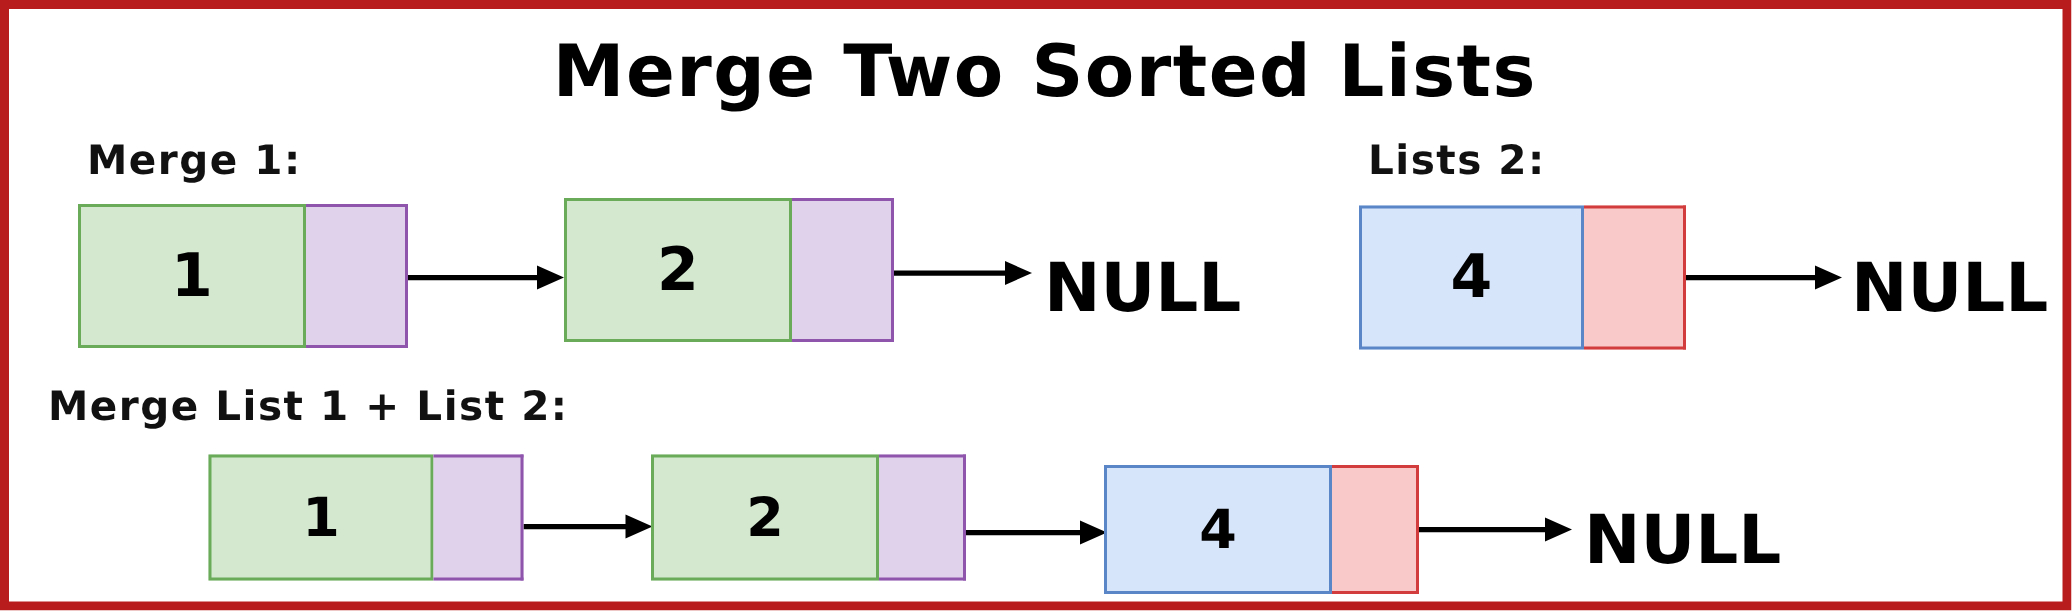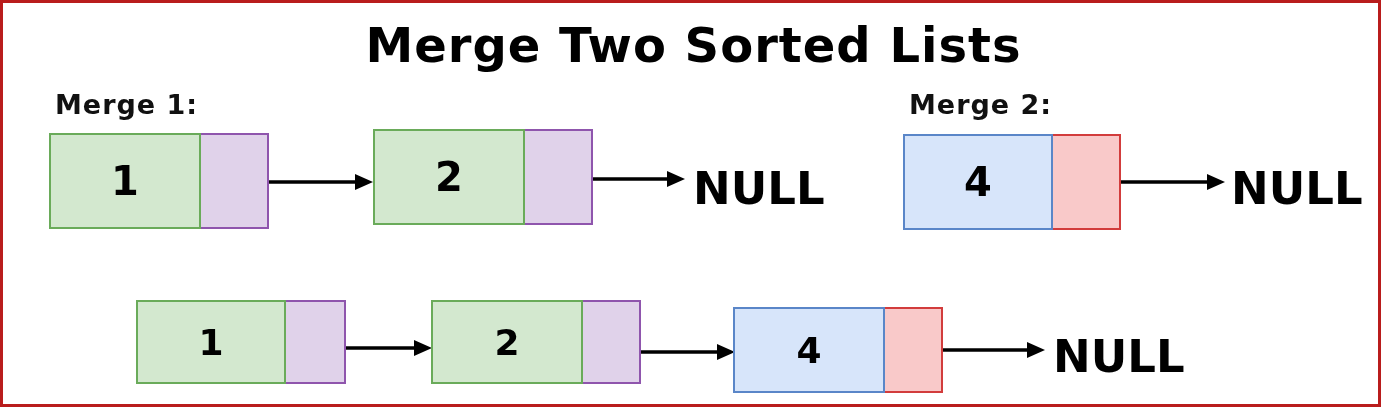--- a/index.html
+++ b/index.html
@@ -9,21 +9,21 @@
   }
   body {
     font-family: "DejaVu Sans", sans-serif;
   }
   #canvas {
     position: relative;
     width: 1381px;
     height: 407px;
     background: #ffffff;
     box-sizing: border-box;
-    border: 3px solid #b91c1c;
+    border: 6px solid #b91c1c;
     overflow: hidden;
   }
 
   
   .title {
     position: absolute;
     left: 0;
     top: 14px;
     width: 1381px;
     text-align: center;
@@ -131,36 +131,37 @@
 
   <div class="arrow" style="left:590px; top:166px; width:92px;">
     <svg width="92" height="20" viewBox="0 0 92 20">
       <line x1="0" y1="10" x2="78" y2="10" stroke="#000000" stroke-width="3.5"></line>
       <polygon points="74,2 92,10 74,18" fill="#000000"></polygon>
     </svg>
   </div>
 
   <div class="null-text" style="left:690px; top:159px;">NULL</div>
 
-  <div class="label" style="left:906px; top:86px;">Merge 2:</div>
+  <div class="label" style="left:906px; top:86px;">Lists 2:</div>
 
   <div class="node" style="left:900px; top:131px; width:218px; height:96px;">
     <div class="cell data-blue cell-data" style="width:150px; height:96px; font-size:40px;">4</div>
     <div class="cell ptr-red" style="width:68px; height:96px;"></div>
   </div>
 
   <div class="arrow" style="left:1118px; top:169px; width:104px;">
     <svg width="104" height="20" viewBox="0 0 104 20">
       <line x1="0" y1="10" x2="90" y2="10" stroke="#000000" stroke-width="3.5"></line>
       <polygon points="86,2 104,10 86,18" fill="#000000"></polygon>
     </svg>
   </div>
 
   <div class="null-text" style="left:1228px; top:159px;">NULL</div>
 
+  <div class="label" style="left:26px; top:250px;">Merge List 1 + List 2:</div>
 
   <div class="node" style="left:133px; top:297px; width:210px; height:84px;">
     <div class="cell data-green cell-data" style="width:150px; height:84px; font-size:36px;">1</div>
     <div class="cell ptr-purple" style="width:60px; height:84px;"></div>
   </div>
 
   <div class="arrow" style="left:343px; top:335px; width:86px;">
     <svg width="86" height="20" viewBox="0 0 86 20">
       <line x1="0" y1="10" x2="72" y2="10" stroke="#000000" stroke-width="3.5"></line>
       <polygon points="68,2 86,10 68,18" fill="#000000"></polygon>

